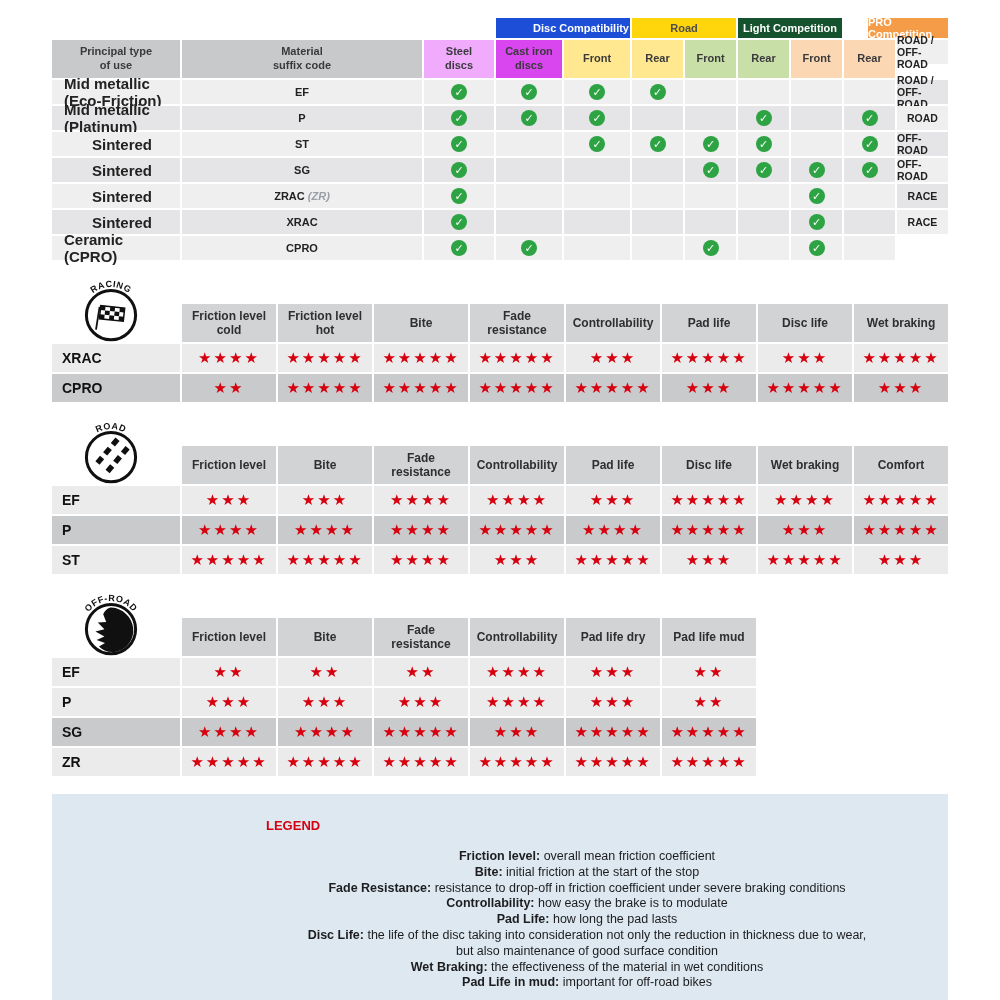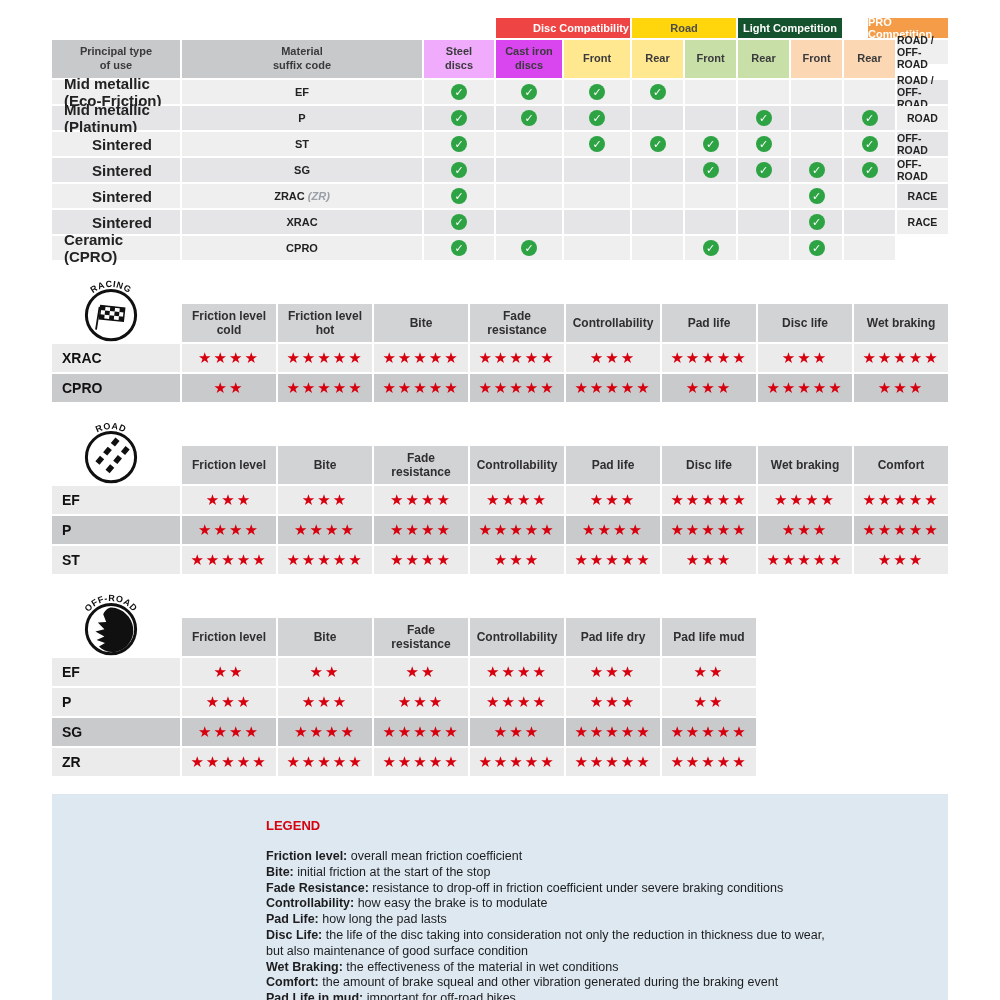--- a/index.html
+++ b/index.html
@@ -78,31 +78,31 @@
   }
   .lt { background: #ebebec; }
   .hl { background: #c9cacc; }
 
   
   .legend {
     margin-top: 18px; background: #dde8f0;
     padding: 24px 40px 26px 214px;
   }
   .legend-title { color: #d6000e; font-weight: bold; font-size: 13px; margin-bottom: 16px; }
-  .lg-line { font-size: 12.5px; line-height: 15.8px; color: #1d1d1f; }
+  .lg-line { font-size: 12.5px; line-height: 15.8px; color: #1d1d1f; text-align: center; }
   .lg-term { font-weight: bold; }
 </style>
 </head>
 <body>
 
 <div class="page">
 
   <div class="compat" id="compat-grid">
       <div class="c-spacer" style="grid-column: span 3;"></div>
-      <div class="c-grp" style="grid-column: span 2; background: #ef4444; color: rgb(255, 255, 255); padding-left: 36px;">Disc Compatibility</div>
+      <div class="c-grp" style="grid-column: span 2; background: #1d4ed8; color: rgb(255, 255, 255); padding-left: 36px;">Disc Compatibility</div>
       <div class="c-grp" style="grid-column: span 2; background: rgb(255, 214, 11); color: rgb(77, 77, 77);">Road</div>
       <div class="c-grp" style="grid-column: span 2; background: #14532d; color: rgb(255, 255, 255);">Light Competition</div>
       <div class="c-grp" style="grid-column: span 2; background: rgb(244, 156, 72); color: rgb(255, 255, 255); margin-left: 24px;">PRO Competition</div>
       <div class="c-hdr">Principal type
 of use</div>
       <div class="c-hdr">Material
 suffix code</div>
       <div class="c-hdr" style="background: #f0abfc;">Steel
 discs</div>
       <div class="c-hdr" style="background: #d946ef;">Cast iron
@@ -413,18 +413,17 @@
     <div class="legend-title">LEGEND</div>
     <div id="legend-lines">
         <div class="lg-line"><span class="lg-term">Friction level: </span><span class="lg-desc">overall mean friction coefficient</span></div>
         <div class="lg-line"><span class="lg-term">Bite: </span><span class="lg-desc">initial friction at the start of the stop</span></div>
         <div class="lg-line"><span class="lg-term">Fade Resistance: </span><span class="lg-desc">resistance to drop-off in friction coefficient under severe braking conditions</span></div>
         <div class="lg-line"><span class="lg-term">Controllability: </span><span class="lg-desc">how easy the brake is to modulate</span></div>
         <div class="lg-line"><span class="lg-term">Pad Life: </span><span class="lg-desc">how long the pad lasts</span></div>
         <div class="lg-line"><span class="lg-term">Disc Life: </span><span class="lg-desc">the life of the disc taking into consideration not only the reduction in thickness due to wear,</span></div>
         <div class="lg-line"><span class="lg-desc">but also maintenance of good surface condition</span></div>
         <div class="lg-line"><span class="lg-term">Wet Braking: </span><span class="lg-desc">the effectiveness of the material in wet conditions</span></div>
-        <div class="lg-line"><span class="lg-term">Comfort: </span><span class="lg-desc">the amount of brake squeal and other vibration generated during the braking event</span></div>
         <div class="lg-line"><span class="lg-term">Pad Life in mud: </span><span class="lg-desc">important for off-road bikes</span></div>
       </div>
   </div>
 
 </div>
 
 </body></html>

